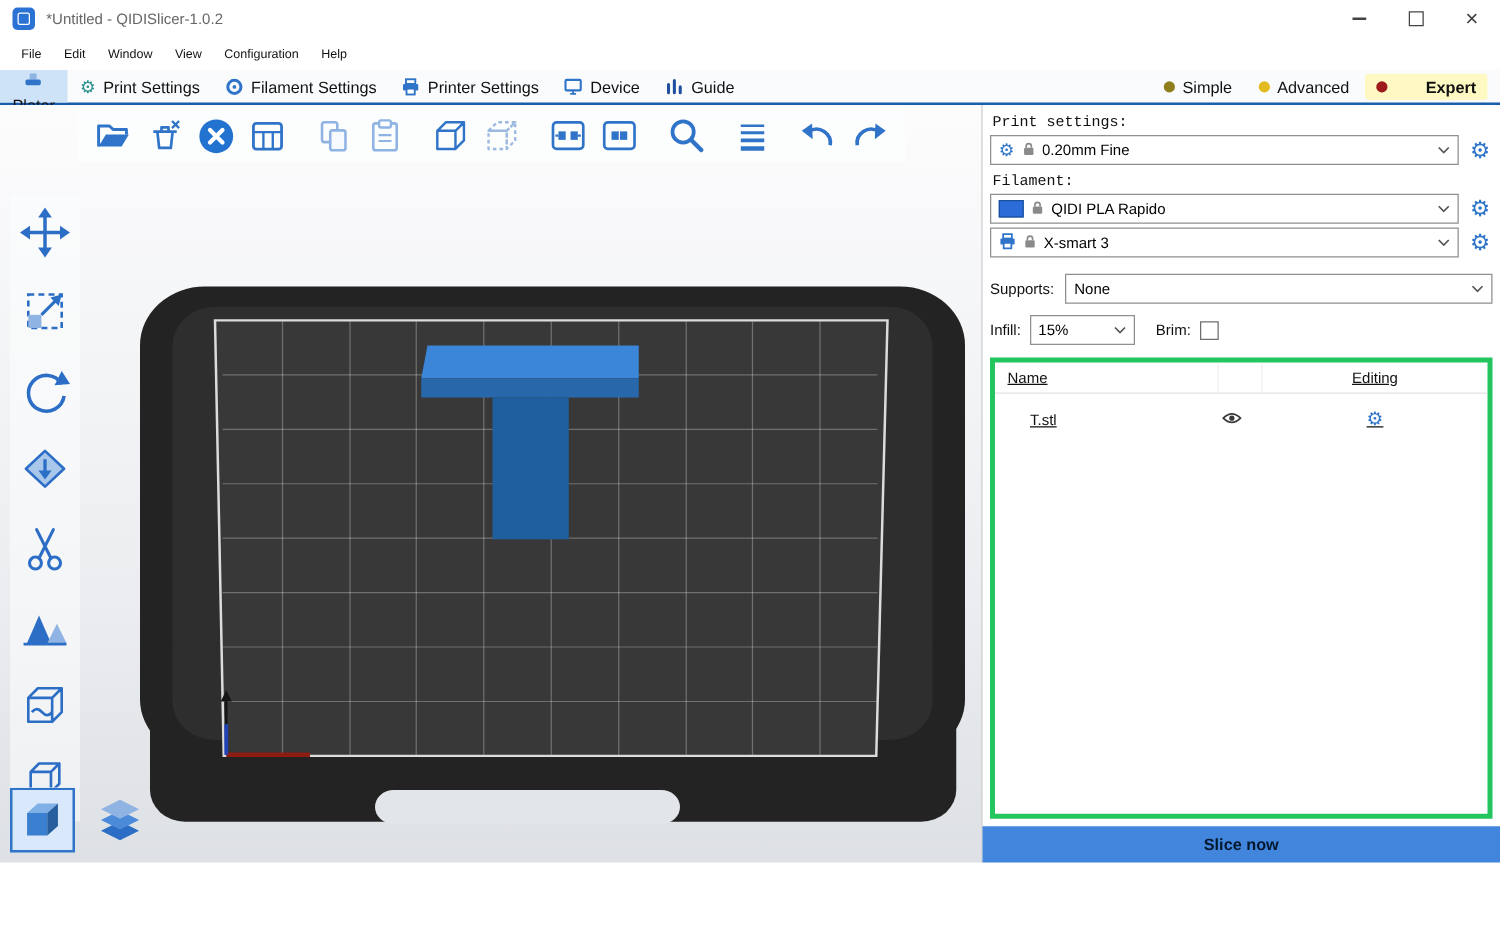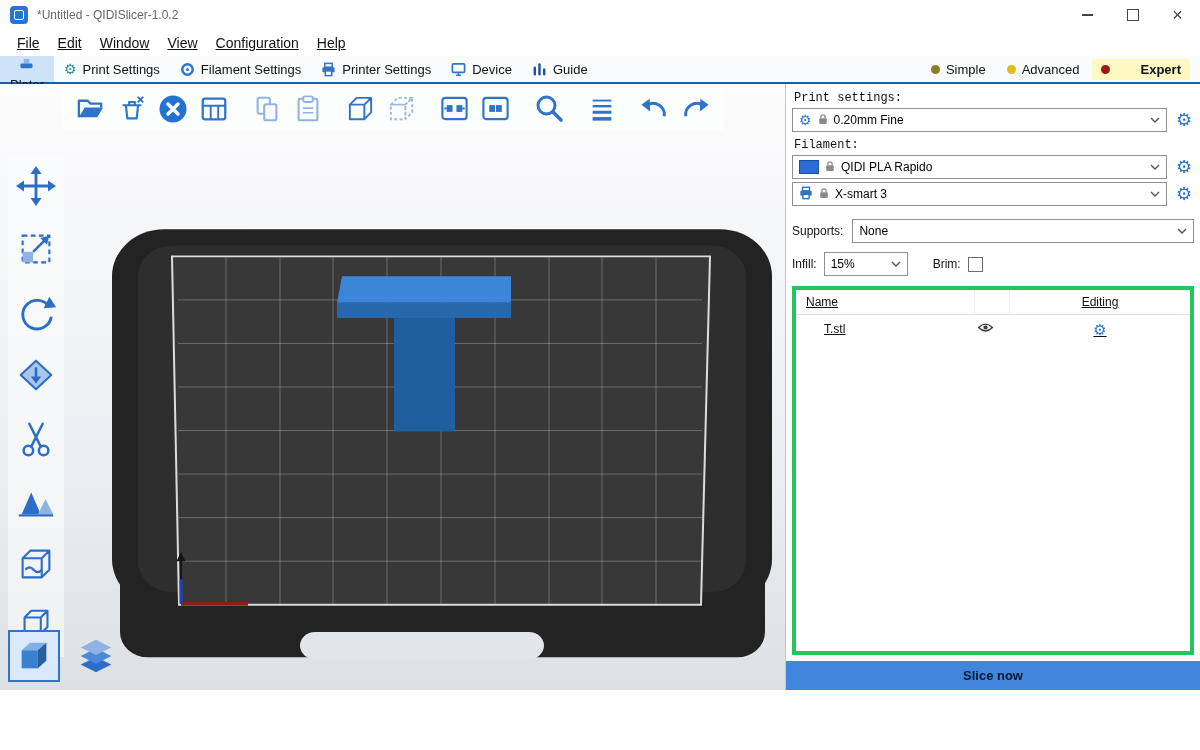--- a/index.html
+++ b/index.html
@@ -14,21 +14,21 @@
   .title-text{font-size:12px;color:#666;}
   .win-controls{margin-left:auto;display:flex;height:100%;}
   .win-btn{width:45px;height:100%;display:flex;align-items:center;justify-content:center;color:#444;}
   .glyph-min{width:11px;height:2px;background:#444;display:block;}
   .glyph-max{width:10px;height:10px;border:1.5px solid #444;display:block;}
   .glyph-close{font-size:18px;line-height:1;}
   .glyph-close::before{content:"\00D7";}
 
   
   .menubar{height:26px;display:flex;align-items:center;padding-left:8px;background:#fff;flex:0 0 26px;}
-  .menu-item{padding:0 9px;font-size:14px;color:#111;text-decoration:underline;}
+  .menu-item{padding:0 9px;font-size:10px;color:#111;}
 
   
   .tabbar{height:26px;flex:0 0 26px;background:#fafbfc;display:flex;align-items:stretch;
           border-bottom:2px solid #1a5dab;box-sizing:content-box;}
   .tab{display:flex;align-items:center;gap:6px;padding:0 10px;font-size:13px;color:#111;white-space:nowrap;}
   .tab.selected{background:#cfe3f8;flex-direction:column;}
   .ticon{display:flex;align-items:center;}
   .modes{margin-left:auto;display:flex;align-items:center;gap:3px;padding-right:10px;}
   .mode{display:flex;align-items:center;gap:6px;padding:3px 9px;font-size:13px;border-radius:3px;white-space:nowrap;}
   .mode.selected{background:#fef9c3;font-weight:bold;gap:31px;}
@@ -66,32 +66,32 @@
   .combo{flex:1;min-width:0;height:22px;border:1px solid #8f8f8f;background:#fff;display:flex;
          align-items:center;gap:6px;padding:0 6px;font-size:12px;color:#000;}
   .combo-text{white-space:nowrap;overflow:hidden;}
   .combo-arrow{margin-left:auto;display:flex;align-items:center;padding-left:4px;}
   .combo-gear{color:#2f74c8;font-size:14px;line-height:1;}
   .gear-btn{font-size:18px;line-height:22px;color:#2f74c8;width:20px;text-align:center;flex:0 0 20px;}
   .swatch{width:18px;height:12px;background:#2b6cd8;border:1px solid #1b4f9e;flex:0 0 18px;}
   .supports-row{display:flex;align-items:center;gap:9px;margin-top:10px;font-size:12px;}
   .infill-row{display:flex;align-items:center;gap:7px;margin-top:9px;font-size:12px;}
   .combo.small{flex:0 0 70px;}
-  .brim-label{margin-left:18px;}
+  .brim-label{margin-left:10px;}
   .checkbox{width:13px;height:13px;border:1px solid #6e6e6e;background:#fff;}
 
   .obj-table{margin-top:10px;border:4px solid #22c55e;flex:1;display:flex;flex-direction:column;
              overflow:hidden;font-size:12px;min-height:0;text-decoration:underline;}
   .obj-header{display:flex;align-items:stretch;height:24px;flex:0 0 24px;border-bottom:1px solid #e2e2e2;}
   .col-name{flex:1;display:flex;align-items:center;}
   .obj-header .col-name{padding-left:10px;}
   .col-eye{width:34px;flex:0 0 34px;display:flex;align-items:center;justify-content:center;}
   .obj-header .col-eye{border-left:1px solid #efefef;border-right:1px solid #efefef;}
   .col-editing{width:180px;flex:0 0 180px;display:flex;align-items:center;justify-content:center;}
-  .obj-row{display:flex;align-items:center;height:28px;flex:0 0 28px;gap:8px;}
+  .obj-row{display:flex;align-items:flex-end;height:28px;flex:0 0 28px;gap:8px;}
   .obj-row .col-name{padding-left:28px;}
   .edit-glyph{color:#2f74c8;font-size:15px;line-height:1;}
 
   .slice-btn{height:29px;flex:0 0 29px;margin:6px -6px -5px -6px;background:#4186dc;
              display:flex;align-items:center;justify-content:center;
              font-size:13px;font-weight:bold;color:#03182e;}
 </style>
 </head>
 <body>
 

